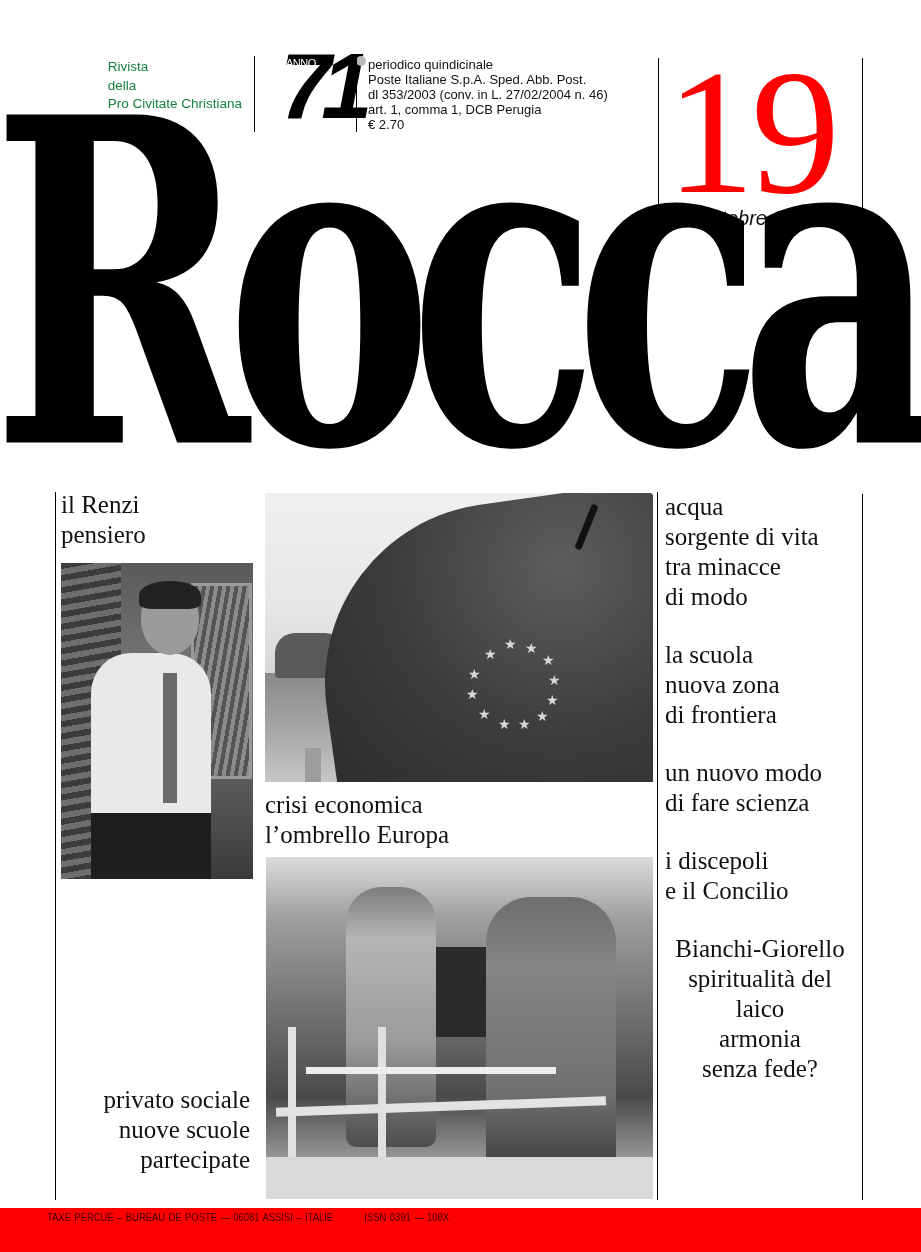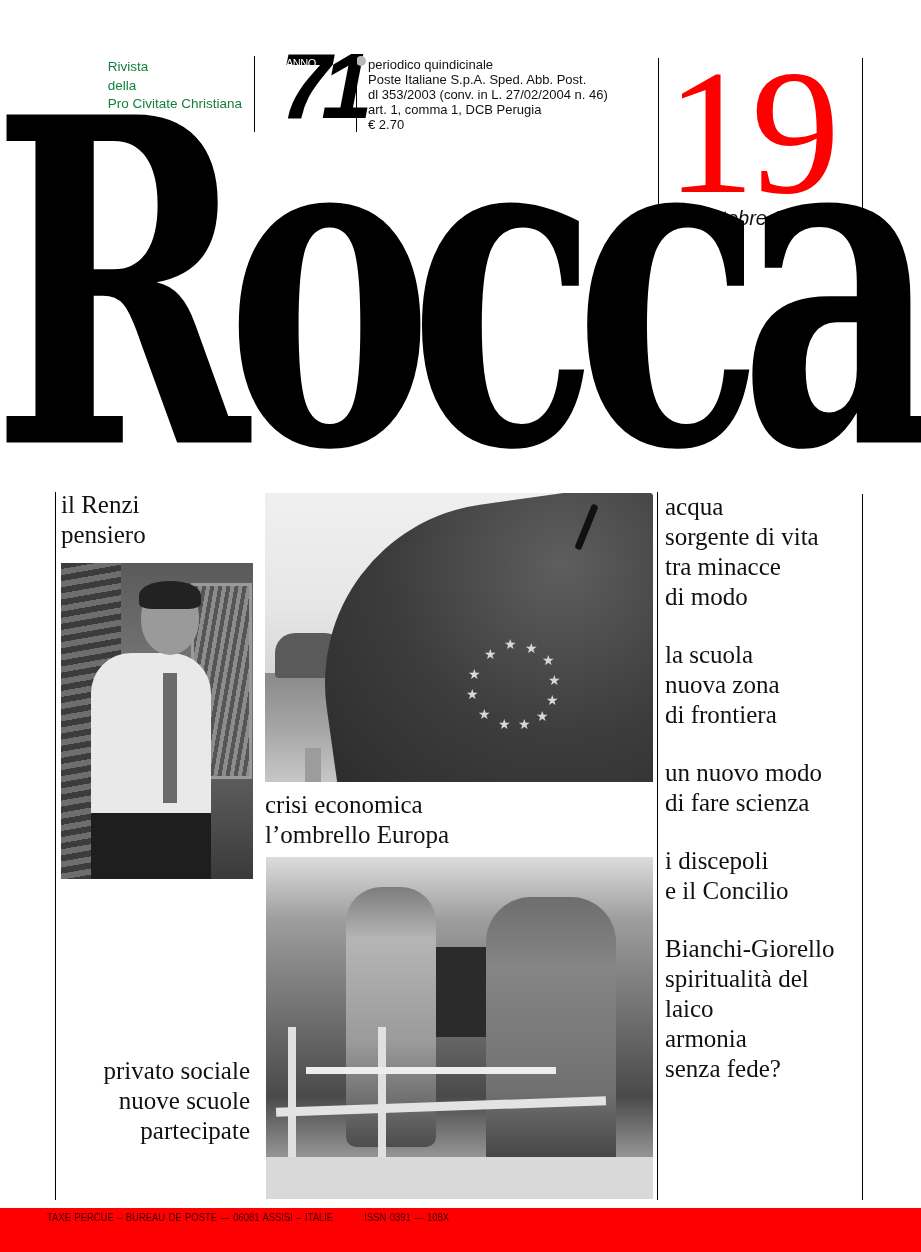--- a/index.html
+++ b/index.html
@@ -50,21 +50,21 @@
   .photo-school { left: 266px; top: 857px; width: 387px; height: 342px; background: linear-gradient(180deg, #bcbcbc 0%, #8a8a8a 30%, #4a4a4a 70%, #c9c9c9 100%); }
   .photo-school .corridor { position: absolute; left: 160px; top: 90px; width: 60px; height: 90px; background: #2b2b2b; }
   .photo-school .ceil { position: absolute; left: 0; top: 0; width: 387px; height: 60px; background: linear-gradient(180deg, #dcdcdc, #a0a0a0); }
   .photo-school .man1 { position: absolute; left: 80px; top: 30px; width: 90px; height: 260px; background: linear-gradient(180deg, #7d7d7d 0%, #b5b5b5 20%, #9a9a9a 60%, #4d4d4d 100%); border-radius: 35px 35px 10px 10px; }
   .photo-school .man2 { position: absolute; left: 220px; top: 40px; width: 130px; height: 280px; background: linear-gradient(180deg, #6e6e6e 0%, #858585 25%, #707070 70%, #3a3a3a 100%); border-radius: 45px 45px 10px 10px; }
   .photo-school .desk { position: absolute; left: 10px; top: 245px; width: 330px; height: 9px; background: #e3e3e3; transform: rotate(-2deg); }
   .photo-school .desk2 { position: absolute; left: 40px; top: 210px; width: 250px; height: 7px; background: #ededed; }
   .photo-school .leg { position: absolute; top: 170px; width: 8px; height: 170px; background: #e0e0e0; }
   .photo-school .floor { position: absolute; left: 0; top: 300px; width: 387px; height: 42px; background: #d9d9d9; }
 
-  .caption-left { right: calc(921px - 250px); top: 1056px; text-align: right; }
+  .caption-left { right: calc(921px - 250px); top: 1085px; text-align: right; }
 
   .footer-bar { left: 0; top: 1208px; width: 921px; height: 44px; background: #ff0000; }
   .footer-text { left: 47px; top: 1211px; font-family: "Liberation Sans", sans-serif; font-size: 11.5px; color: #3a0000; transform: scaleX(0.82); transform-origin: left top; white-space: nowrap; word-spacing: 1px; }
   .footer-text .issn { margin-left: 38px; }
 </style>
 </head>
 <body>
 
 <div class="abs pub-info">
   <div>Rivista</div>
@@ -175,21 +175,21 @@
     <div class="head-lg">di frontiera</div>
   </div>
   <div class="item">
     <div class="head-lg">un nuovo modo</div>
     <div class="head-lg">di fare scienza</div>
   </div>
   <div class="item">
     <div class="head-lg">i discepoli</div>
     <div class="head-lg">e il Concilio</div>
   </div>
-  <div class="item" style="margin-bottom:0;">
+  <div class="item" style="margin-bottom:0;text-align:center;">
     <div class="head-lg kicker">Bianchi-Giorello</div>
     <div class="head-lg">spiritualità del laico</div>
     <div class="head-lg">armonia</div>
     <div class="head-lg">senza fede?</div>
   </div>
 </div>
 
 <div class="abs footer-bar"></div>
 <div class="abs footer-text">
   <span>TAXE PERCUE – BUREAU DE POSTE — 06081 ASSISI – ITALIE</span><span class="issn">ISSN 0391 — 108X</span>

